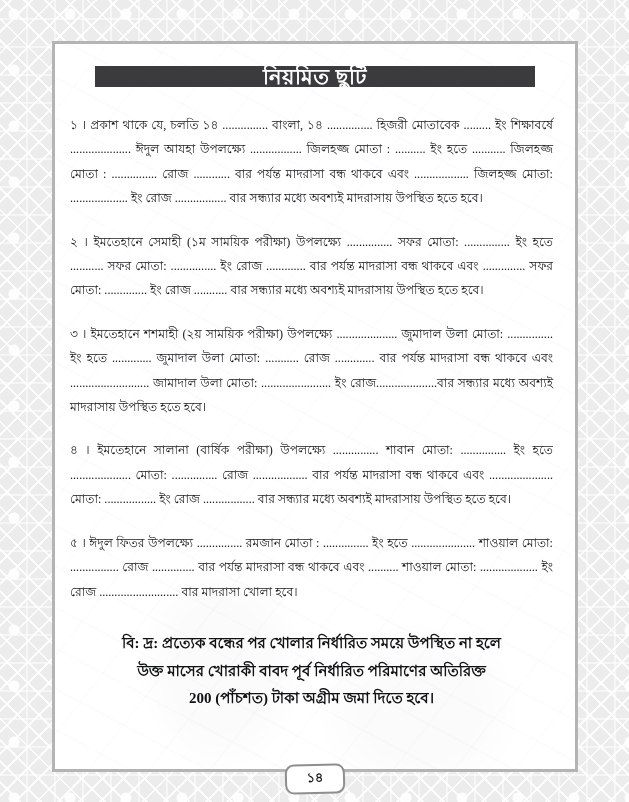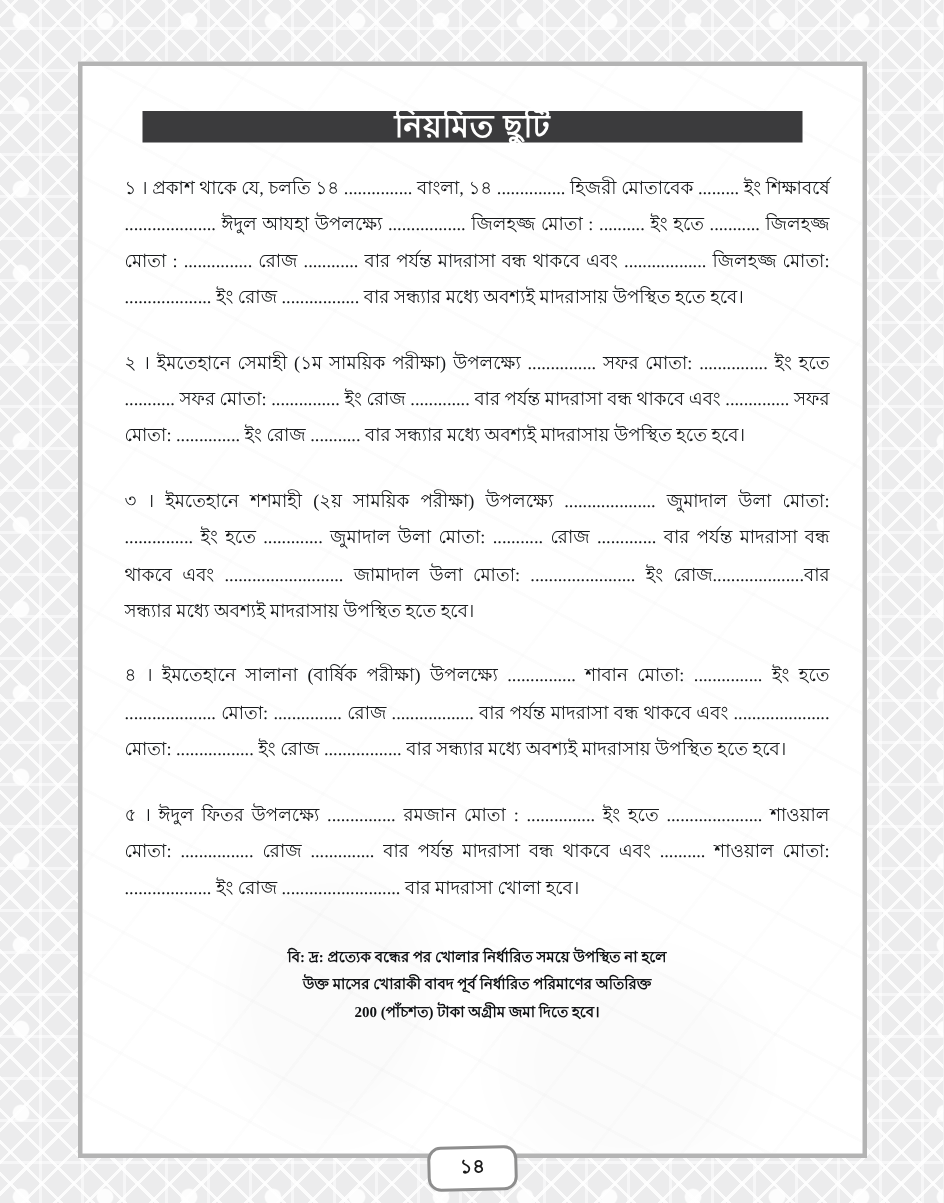--- a/index.html
+++ b/index.html
@@ -56,21 +56,21 @@
   #page-inner {
     position: relative;
     z-index: 2;
     padding: 0;
     height: 100%;
   }
 
   
   .banner {
     display: flex;
-    align-items: flex-end;
+    align-items: center;
     height: 37px;
     margin: 14px 0 0 0;
     padding: 0 9px;
   }
   .banner-cap {
     width: 20px;
     background: #000000;
     flex: 0 0 auto;
   }
   .banner-gap {
@@ -89,38 +89,38 @@
     color: #ffffff;
     font-size: 21px;
     font-weight: bold;
     letter-spacing: .5px;
     line-height: 1;
     font-family: "Liberation Sans", "DejaVu Sans", sans-serif;
   }
 
   
   .body-area {
-    padding: 18px 22px 0 28px;
+    padding: 18px 22px 0 15px;
   }
   .clause {
     font-size: 12.2px;
     line-height: 2.0;
     color: #16181a;
     text-align: justify;
     text-justify: inter-word;
     margin: 0 0 19px 0;
     font-family: "Liberation Serif", "DejaVu Serif", serif;
   }
   .clause:last-of-type { margin-bottom: 12px; }
 
   
   .note {
     margin: 26px 10px 0 10px;
     text-align: center;
-    font-size: 10px;
+    font-size: 15px;
     line-height: 1.85;
     font-weight: bold;
     color: #101214;
     font-family: "Liberation Serif", "DejaVu Serif", serif;
   }
   .note-line { display: block; }
 
   
   #page-number-badge {
     position: absolute;

